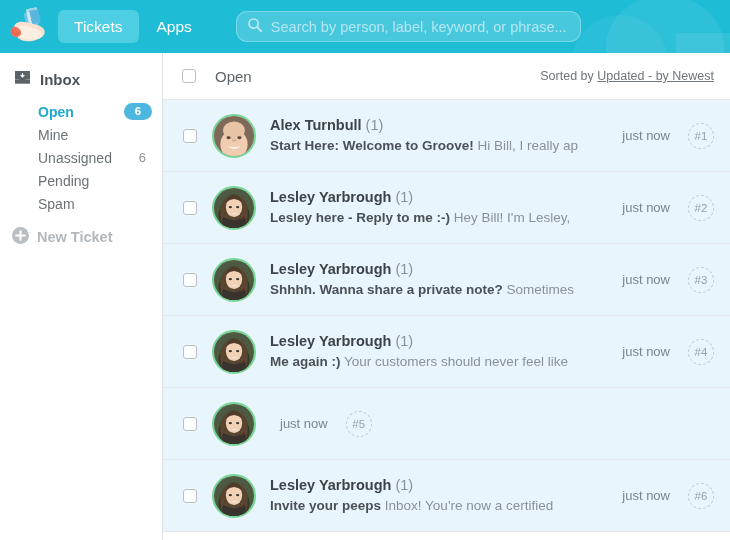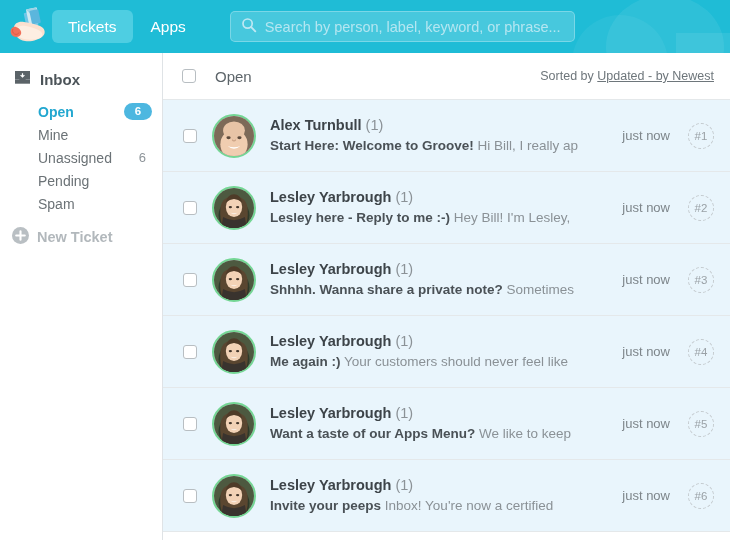--- a/index.html
+++ b/index.html
@@ -57,20 +57,21 @@
     margin-left: 6px;
     flex: 0 0 auto;
     position: relative;
     z-index: 3;
   }
 
   .nav {
     display: flex;
     align-items: center;
     gap: 2px;
+    margin-left: 6px;
     position: relative;
     z-index: 3;
   }
   .nav-item {
     color: #ffffff;
     font-size: 15.5px;
     padding: 8px 16px;
     border-radius: 6px;
     cursor: pointer;
     white-space: nowrap;
@@ -89,21 +90,21 @@
     align-items: center;
   }
   .search-box {
     position: relative;
     display: flex;
     align-items: center;
     width: 345px;
     height: 31px;
     background: rgba(255,255,255,0.18);
     border: 1px solid rgba(255,255,255,0.28);
-    border-radius: 5px;
+    border-radius: 11px;
     padding: 0 10px;
   }
   .search-icon { flex: 0 0 auto; display: block; margin-right: 8px; }
   .search-input {
     border: 0;
     background: transparent;
     outline: none;
     color: #e9fbff;
     font-size: 14.5px;
     font-family: "Liberation Sans", sans-serif;
@@ -502,24 +503,20 @@
           <ellipse cx="22" cy="30" rx="17" ry="17" fill="#2e3a2a"></ellipse>
           <path d="M7 22 q2-13 15-13 q13 0 15 13 q1 14 -3 20 h-24 q-4-6 -3-20z" fill="#5a4630"></path>
           <ellipse cx="22" cy="21" rx="9" ry="11" fill="#f2d2b6"></ellipse>
           <path d="M13 16 q9-8 18 0 q-2-9 -9-9 q-7 0-9 9z" fill="#4e3b28"></path>
           <ellipse cx="18" cy="21" rx="1.8" ry="1.3" fill="#42352a"></ellipse>
           <ellipse cx="26" cy="21" rx="1.8" ry="1.3" fill="#42352a"></ellipse>
           <path d="M18 27 q4 4 8 0 q-4 2 -8 0z" fill="#fff"></path>
           <path d="M10 32 q12 7 24 0 l2 12 h-28z" fill="#39332e"></path>
         </svg>
       </span>
-      <span class="row-text">
-        <span class="line1"><span>Lesley Yarbrough</span> <span class="cnt">(1)</span></span>
-        <span class="line2"><span class="subj">Want a taste of our Apps Menu?</span> <span>We like to keep</span></span>
-      </span>
       <span class="row-meta">
         <span class="time">just now</span>
         <span class="num-badge">#5</span>
       </span>
     </div>
 
     <div class="row">
       <span class="chk"></span>
       <span class="avatar">
         <svg viewBox="0 0 44 44">

